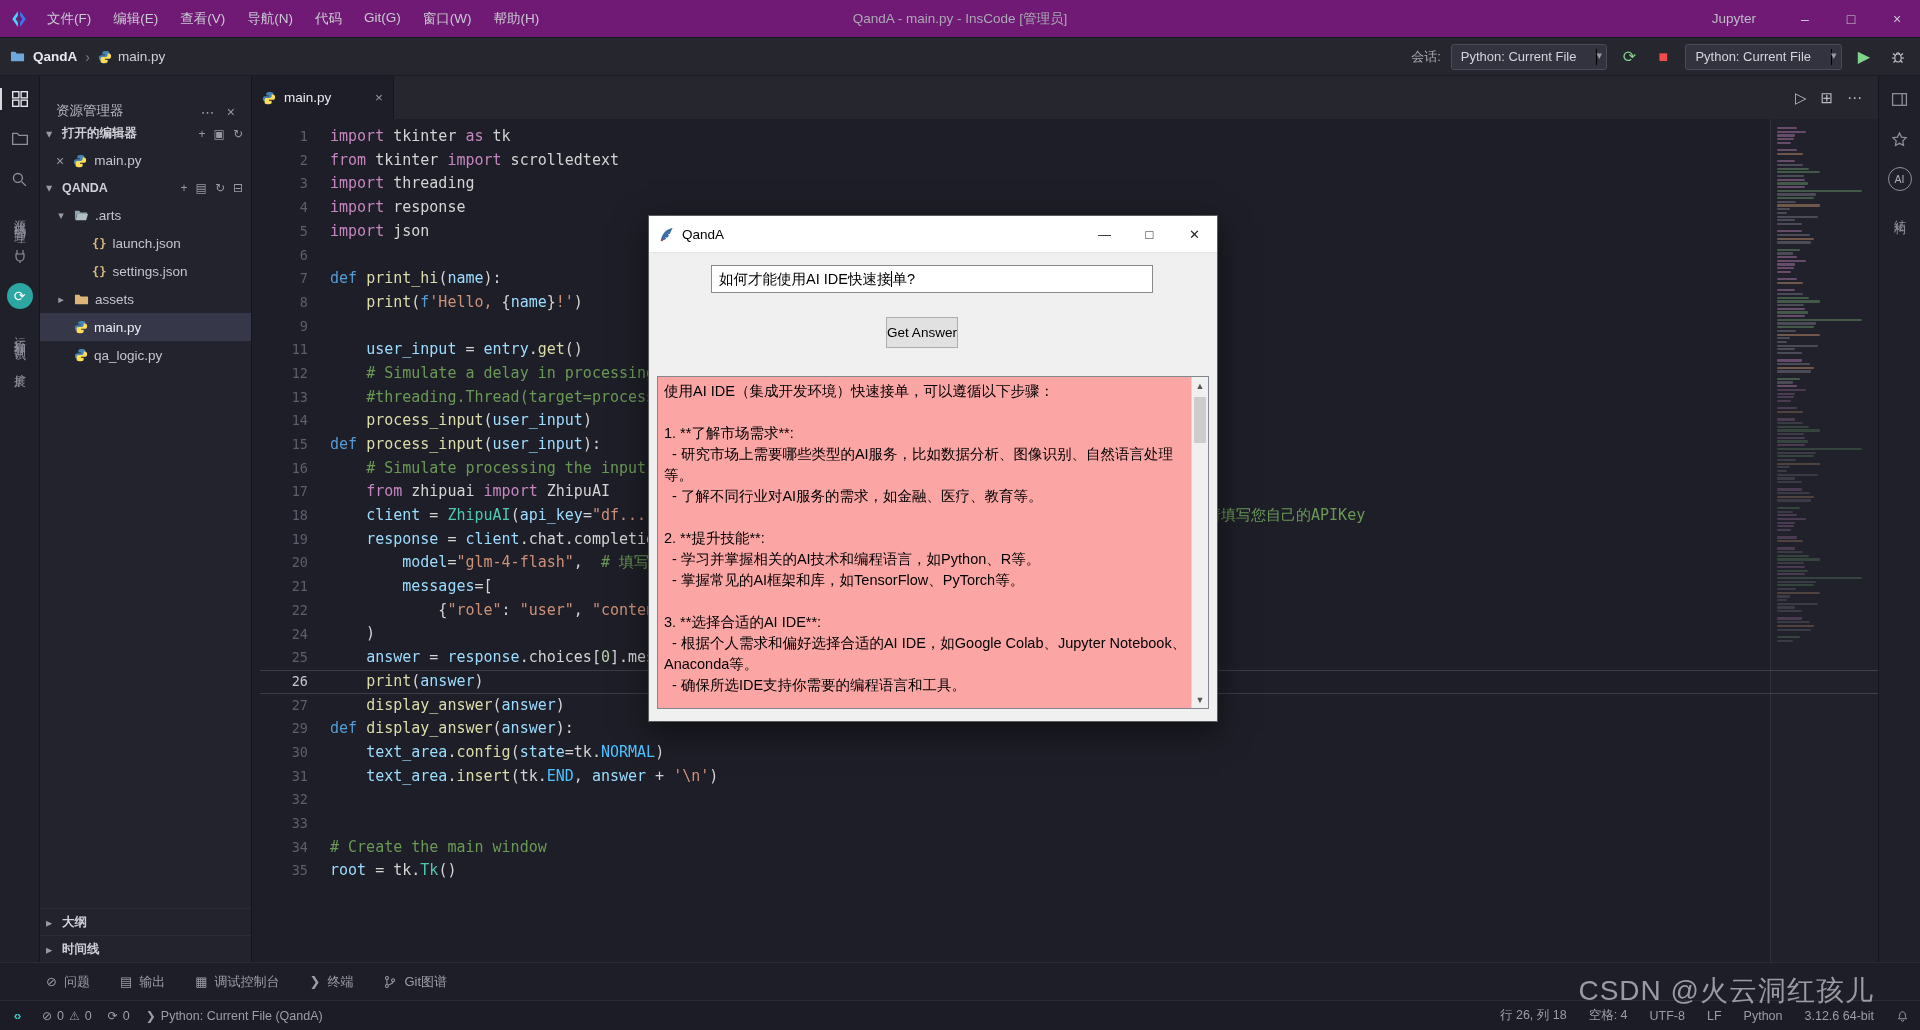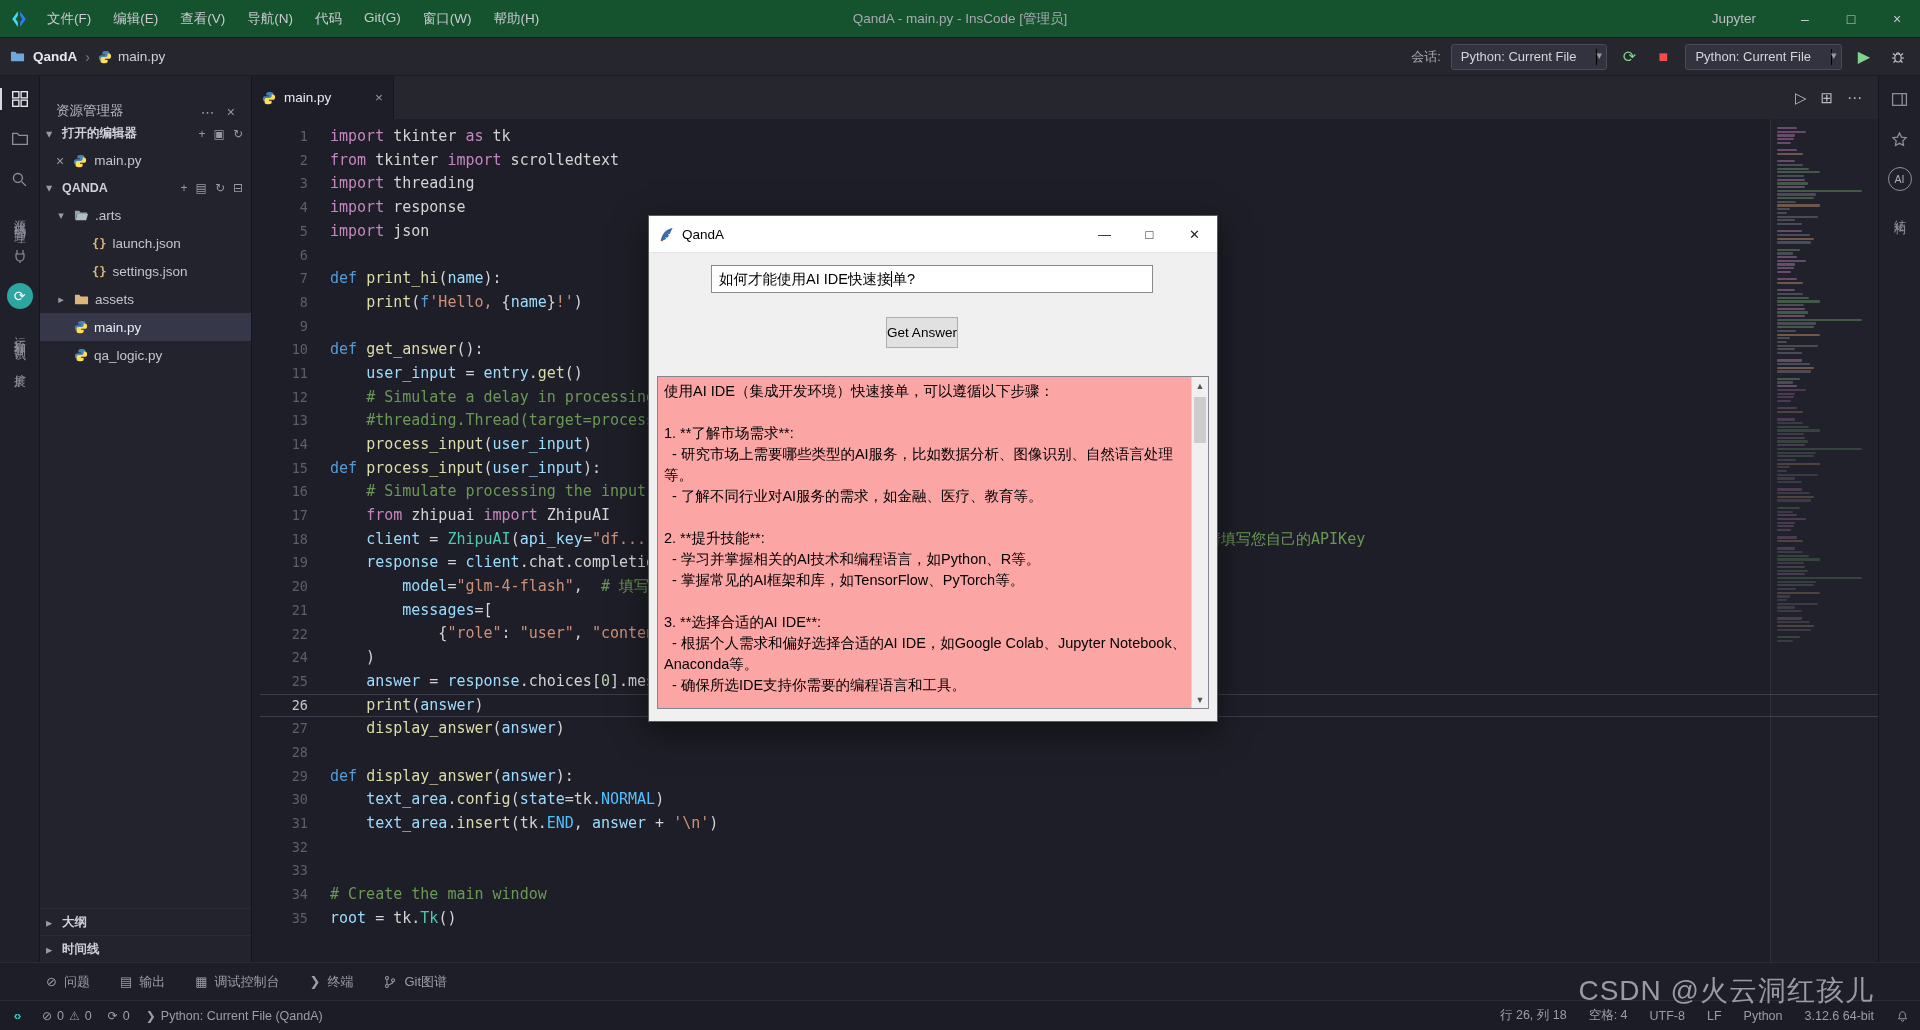--- a/index.html
+++ b/index.html
@@ -2,21 +2,21 @@
 <html><head>
 <meta charset="utf-8">
 <style>
   * { margin:0; padding:0; box-sizing:border-box; }
   html,body { width:1920px; height:1030px; overflow:hidden; background:#111; }
   body { font-family:"Liberation Sans","DejaVu Sans",sans-serif; color:#cccccc; font-size:14px; }
 
   .window { position:relative; width:1920px; height:1030px; display:flex; flex-direction:column; background:#1e1e28; }
 
   
-  .titlebar { height:38px; background:#14532d; display:flex; align-items:center; position:relative; flex:0 0 auto; border-bottom:1px solid #1a1a22; }
+  .titlebar { height:38px; background:#701a75; display:flex; align-items:center; position:relative; flex:0 0 auto; border-bottom:1px solid #1a1a22; }
   .logo { width:38px; display:flex; justify-content:center; align-items:center; }
   .menus { display:flex; gap:4px; z-index:2; }
   .menu-item { padding:4px 9px; border-radius:4px; color:#c9c9d2; font-size:13.5px; cursor:default; }
   .win-title { position:absolute; left:0; right:0; text-align:center; color:#a9a9b4; font-size:13.5px; pointer-events:none; }
   .tb-right { margin-left:auto; display:flex; align-items:center; z-index:2; }
   .brand { color:#bdbdc6; font-size:13.5px; margin-right:26px; }
   .winbtn { width:46px; height:38px; display:flex; align-items:center; justify-content:center; color:#c9c9d2; font-size:14px; }
 
   
   .toolbar { height:38px; background:#26262f; border-bottom:1px solid #1a1a22; display:flex; align-items:center; padding:0 10px; flex:0 0 auto; }
@@ -391,24 +391,20 @@
             </div>
             <div class="code-line">
               <span class="ln">8</span>
               <span class="lt"><span class="tk-pl">    </span><span class="tk-fn">print</span><span class="tk-pl">(</span><span class="tk-def">f</span><span class="tk-str">'Hello, </span><span class="tk-pl">{</span><span class="tk-var">name</span><span class="tk-pl">}</span><span class="tk-str">!'</span><span class="tk-pl">)</span></span>
             </div>
             <div class="code-line">
               <span class="ln">9</span>
               <span class="lt"></span>
             </div>
             <div class="code-line">
-              <span class="ln">10</span>
-              <span class="lt"><span class="tk-def">def</span><span class="tk-pl"> </span><span class="tk-fn">get_answer</span><span class="tk-pl">():</span></span>
-            </div>
-            <div class="code-line">
               <span class="ln">11</span>
               <span class="lt"><span class="tk-pl">    </span><span class="tk-var">user_input</span><span class="tk-pl"> = </span><span class="tk-var">entry</span><span class="tk-pl">.</span><span class="tk-fn">get</span><span class="tk-pl">()</span></span>
             </div>
             <div class="code-line">
               <span class="ln">12</span>
               <span class="lt"><span class="tk-pl">    </span><span class="tk-com"># Simulate a delay in processing</span></span>
             </div>
             <div class="code-line">
               <span class="ln">13</span>
               <span class="lt"><span class="tk-pl">    </span><span class="tk-com">#threading.Thread(target=process_input).start()</span></span>
@@ -457,24 +453,20 @@
               <span class="ln">25</span>
               <span class="lt"><span class="tk-pl">    </span><span class="tk-var">answer</span><span class="tk-pl"> = </span><span class="tk-var">response</span><span class="tk-pl">.choices[</span><span class="tk-num">0</span><span class="tk-pl">].message.content</span></span>
             </div>
             <div class="code-line current">
               <span class="ln">26</span>
               <span class="lt"><span class="tk-pl">    </span><span class="tk-fn">print</span><span class="tk-pl">(</span><span class="tk-var">answer</span><span class="tk-pl">)</span></span>
             </div>
             <div class="code-line">
               <span class="ln">27</span>
               <span class="lt"><span class="tk-pl">    </span><span class="tk-fn">display_answer</span><span class="tk-pl">(</span><span class="tk-var">answer</span><span class="tk-pl">)</span></span>
-            </div>
-            <div class="code-line">
-              <span class="ln">28</span>
-              <span class="lt"></span>
             </div>
             <div class="code-line">
               <span class="ln">29</span>
               <span class="lt"><span class="tk-def">def</span><span class="tk-pl"> </span><span class="tk-fn">display_answer</span><span class="tk-pl">(</span><span class="tk-var">answer</span><span class="tk-pl">):</span></span>
             </div>
             <div class="code-line">
               <span class="ln">30</span>
               <span class="lt"><span class="tk-pl">    </span><span class="tk-var">text_area</span><span class="tk-pl">.</span><span class="tk-fn">config</span><span class="tk-pl">(</span><span class="tk-var">state</span><span class="tk-pl">=</span><span class="tk-pl">tk.</span><span class="tk-const">NORMAL</span><span class="tk-pl">)</span></span>
             </div>
             <div class="code-line">

